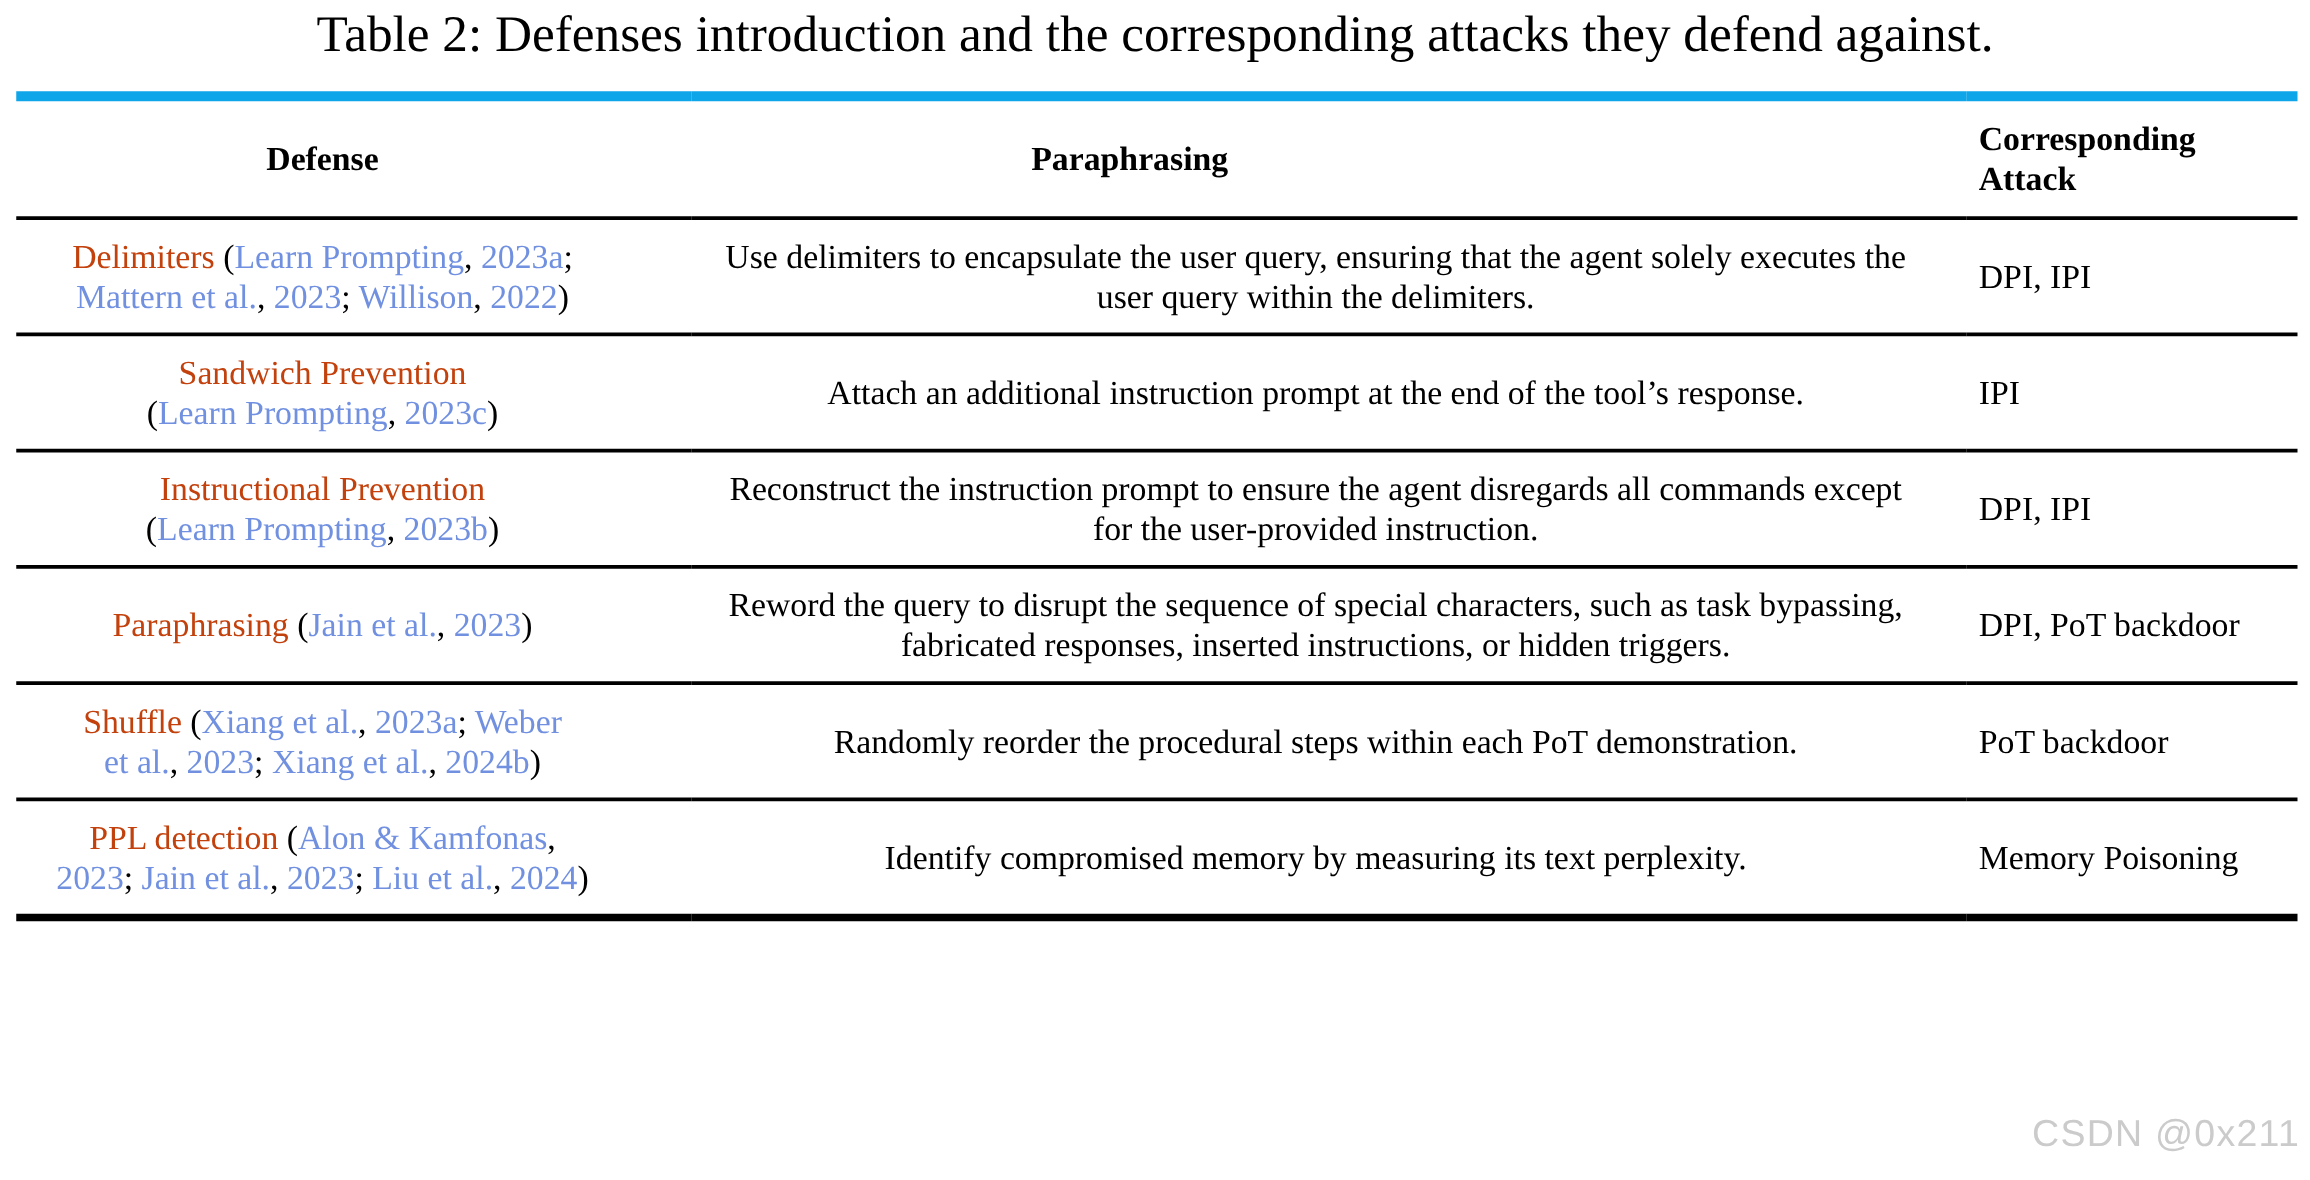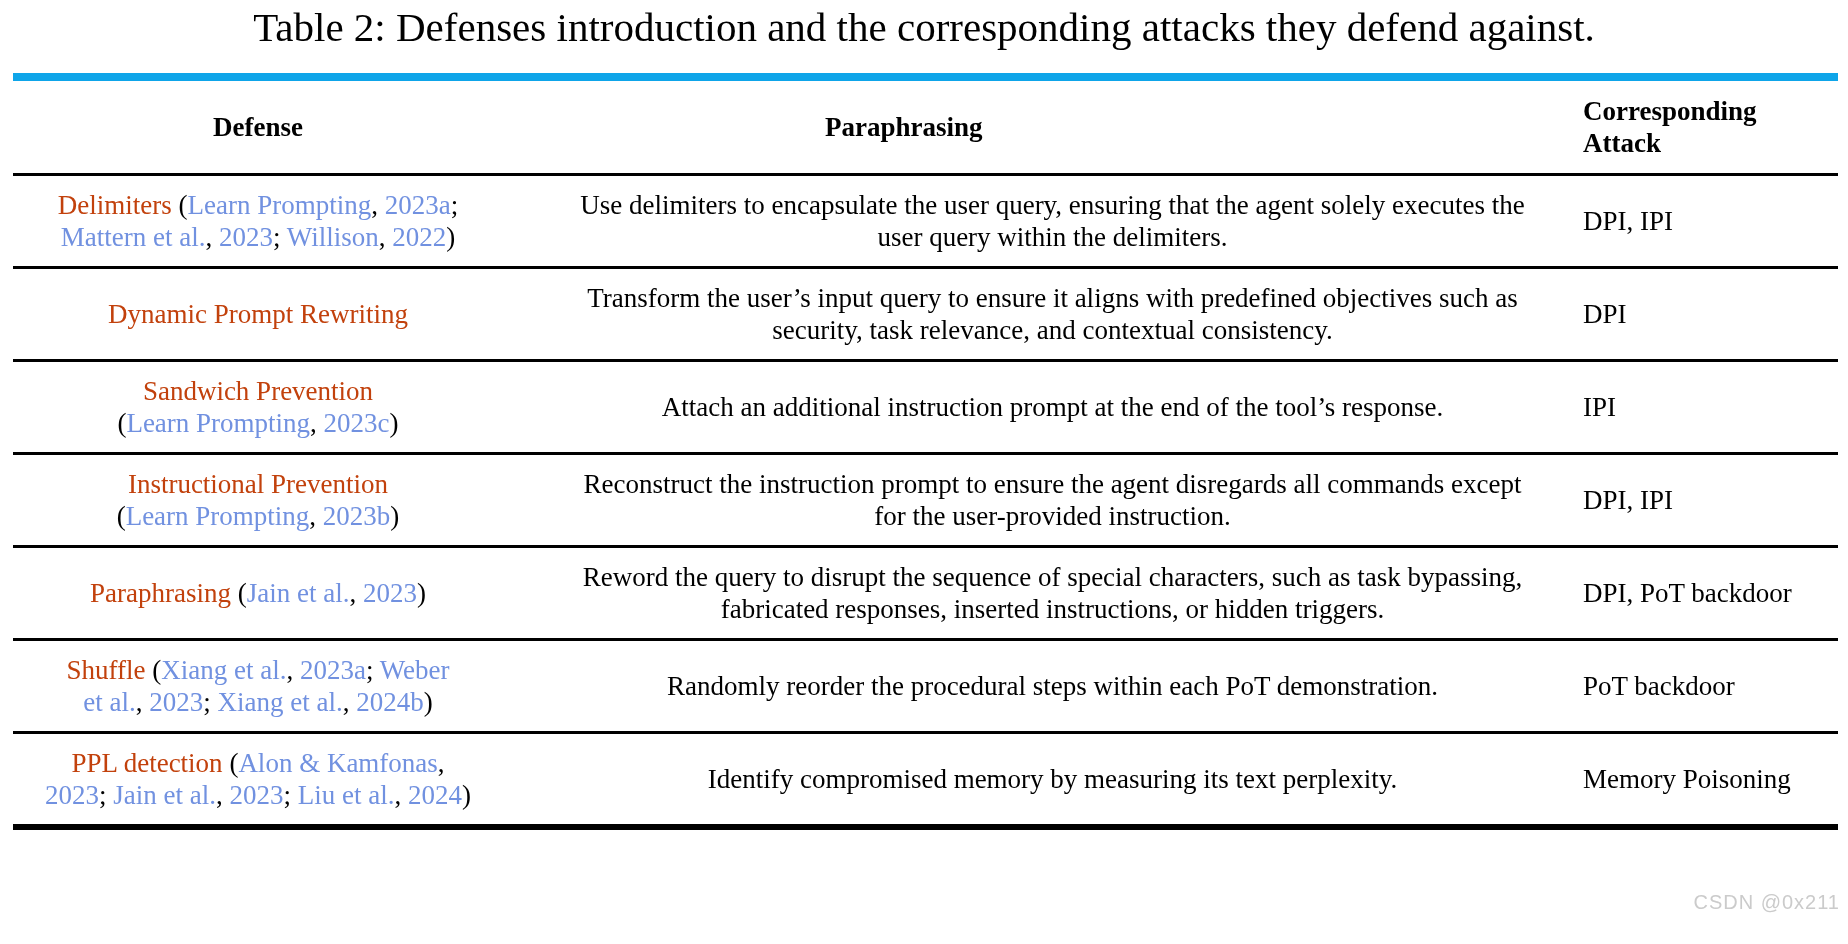--- a/index.html
+++ b/index.html
@@ -78,21 +78,21 @@
   th.attack, td.attack {
     text-align: left;
     padding-left: 10px;
     padding-right: 5px;
   }
   .watermark {
     position: absolute;
     right: 8px;
     top: 891px;
     font-family: "Liberation Sans", sans-serif;
-    font-size: 20px;
+    font-size: 30px;
     color: #cbcbcb;
     letter-spacing: 1px;
     pointer-events: none;
   }
 </style>
 </head>
 <body>
 
 <div class="caption">Table 2: Defenses introduction and the corresponding attacks they defend against.</div>
 
@@ -109,25 +109,20 @@
       <th class="attack">Corresponding Attack</th>
     </tr>
   </thead>
   <tbody id="table-body">
   <tr>
     <td class="defense"><span class="b">Delimiters</span><span class="p"> (</span><span class="c">Learn Prompting</span><span class="p">, </span><span class="c">2023a</span><span class="p">;</span><br><span class="c">Mattern et al.</span><span class="p">, </span><span class="c">2023</span><span class="p">; </span><span class="c">Willison</span><span class="p">, </span><span class="c">2022</span><span class="p">)</span></td>
     <td class="desc">Use delimiters to encapsulate the user query, ensuring that the agent solely executes the user query within the delimiters.</td>
     <td class="attack">DPI, IPI</td>
   </tr>
 
-  <tr>
-    <td class="defense"><span class="b">Dynamic Prompt Rewriting</span></td>
-    <td class="desc">Transform the user’s input query to ensure it aligns with predefined objectives such as security, task relevance, and contextual consistency.</td>
-    <td class="attack">DPI</td>
-  </tr>
 
   <tr>
     <td class="defense"><span class="b">Sandwich Prevention</span><br><span class="p">(</span><span class="c">Learn Prompting</span><span class="p">, </span><span class="c">2023c</span><span class="p">)</span></td>
     <td class="desc">Attach an additional instruction prompt at the end of the tool’s response.</td>
     <td class="attack">IPI</td>
   </tr>
 
   <tr>
     <td class="defense"><span class="b">Instructional Prevention</span><br><span class="p">(</span><span class="c">Learn Prompting</span><span class="p">, </span><span class="c">2023b</span><span class="p">)</span></td>
     <td class="desc">Reconstruct the instruction prompt to ensure the agent disregards all commands except for the user-provided instruction.</td>

